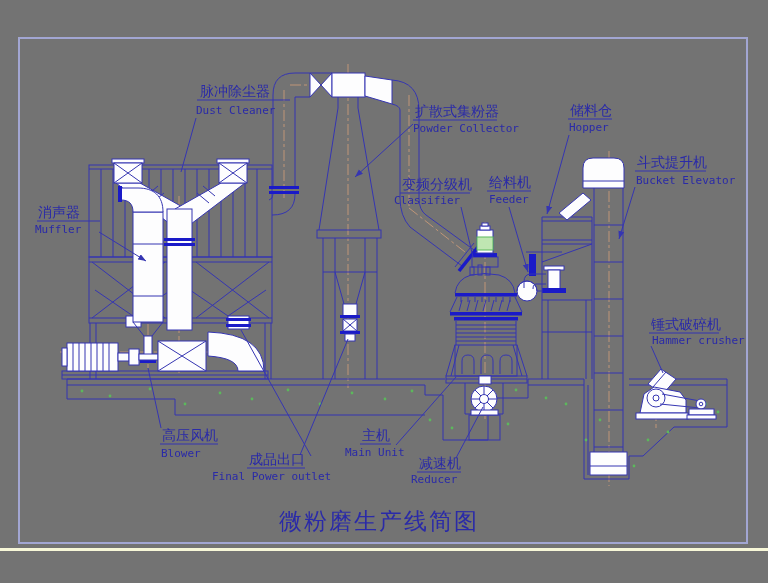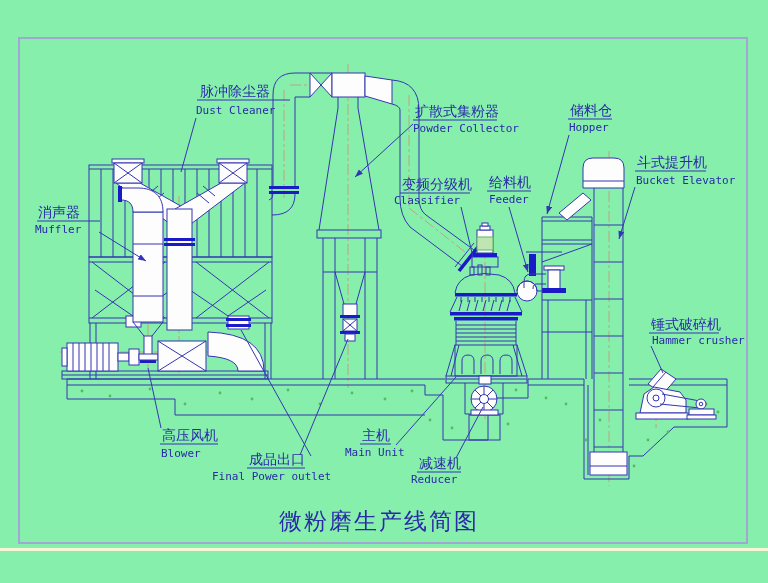--- a/index.html
+++ b/index.html
@@ -1,16 +1,16 @@
 <!DOCTYPE html>
 <html style="--line: #3535b2; --accent: #1a1ac8; --centerline: #c89a78; --green: #5cb85c; --green-fill: #bfe6b2; --border: #a2a6d2; --text: #2a2aa8;"><head>
 <meta charset="utf-8">
 <style>
   html,body{margin:0;padding:0;background:#ffffff;}
-  .stage{position:relative;width:768px;height:583px;background:#86efac;overflow:hidden;
+  .stage{position:relative;width:768px;height:583px;background:#737373;overflow:hidden;
          font-family:"DejaVu Sans Mono","DejaVu Sans","Liberation Sans",sans-serif;}
   svg{position:absolute;left:0;top:0;}
   .ln{stroke:var(--line,#3535b2);fill:none;stroke-width:1;}
   .wf{stroke:var(--line,#3535b2);fill:#fdfdfe;stroke-width:1;}
   .ak{fill:var(--accent,#1a1ac8);stroke:none;}
   .cl{stroke:var(--centerline,#c89a78);stroke-width:.9;stroke-dasharray:11 3 3 3;fill:none;}
   .gd{fill:var(--green,#5cb85c);}
   .gf{fill:var(--green-fill,#bfe6b2);stroke:var(--green,#5cb85c);stroke-width:1;}
   .bd{stroke:var(--border,#a2a6d2);stroke-width:2;fill:none;}
   .yl{fill:#f7f7d8;}

